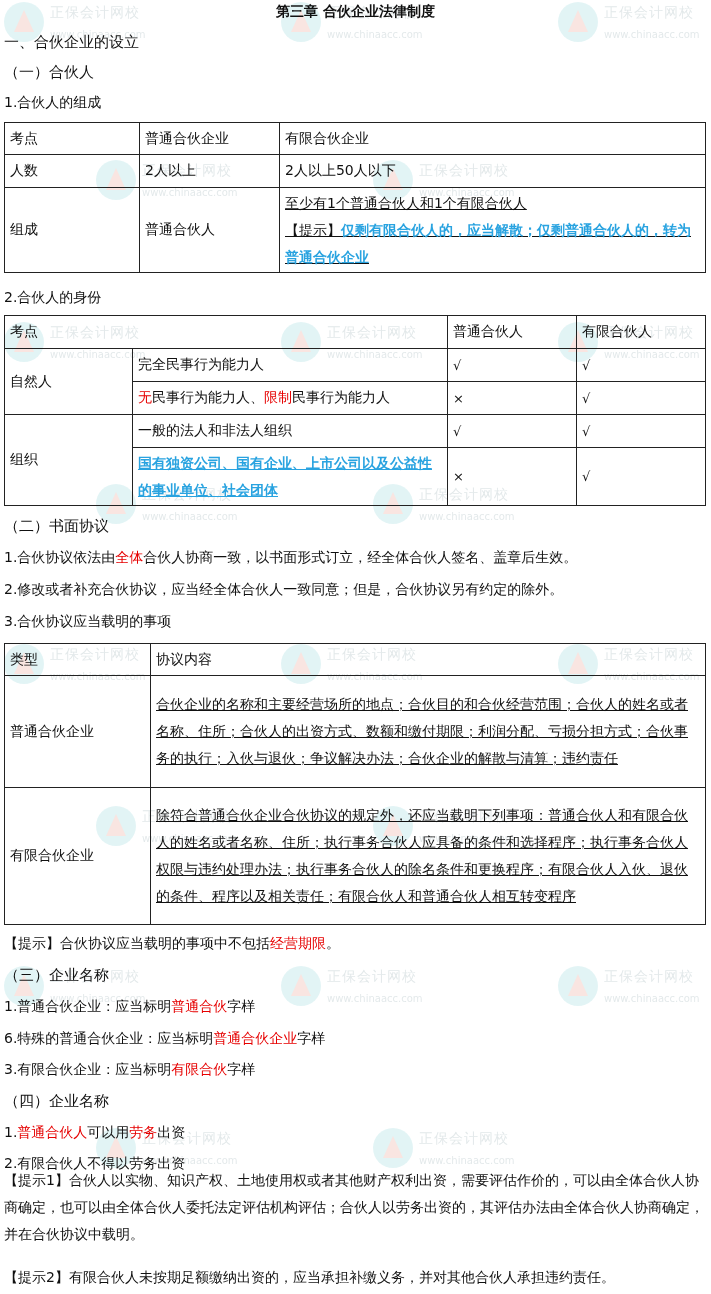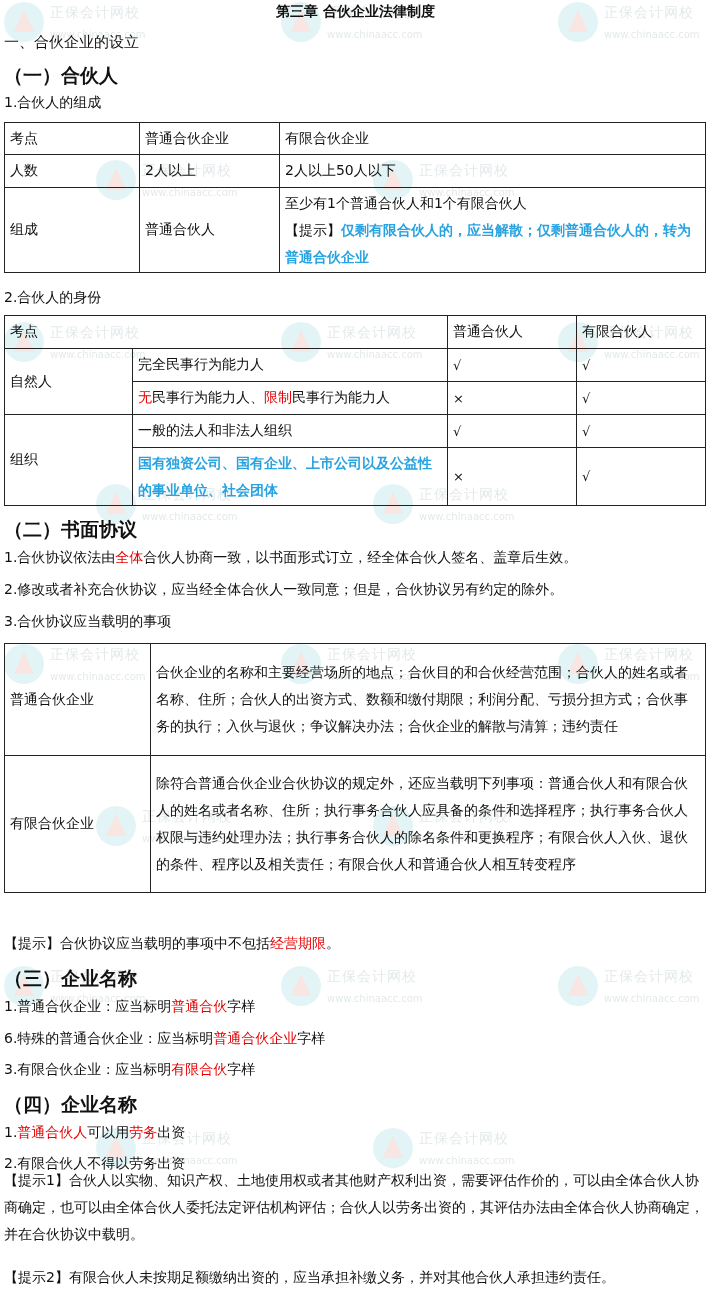--- a/index.html
+++ b/index.html
@@ -10,32 +10,32 @@
   .wm { position: absolute; pointer-events: none; opacity: 0.22; }
   .wm .logo { position: absolute; left: 0; top: 0; width: 40px; height: 40px; border-radius: 50%; background: #7fcfd3; }
   .wm .logo::after { content: ""; position: absolute; left: 10px; top: 8px; width: 0; height: 0;
     border-left: 10px solid transparent; border-right: 10px solid transparent; border-bottom: 22px solid #e58c7a; }
   .wm .cn { position: absolute; left: 46px; top: 2px; font-size: 14px; color: #7f9aa0; white-space: nowrap; letter-spacing: 1px; }
   .wm .en { position: absolute; left: 46px; top: 27px; font-size: 10px; color: #7f9aa0; white-space: nowrap; }
 
   .content { position: absolute; left: 0; top: 0; width: 711px; }
   .title { position: absolute; left: 0; width: 711px; top: 3px; text-align: center; font-weight: bold; font-size: 14px; }
   .h1 { position: absolute; left: 4px; font-weight: normal; font-size: 15px; }
-  .h2 { position: absolute; left: 4px; font-weight: bold; font-size: 19px; }
+  .h2 { position: absolute; left: 4px; font-weight: normal; font-size: 15px; }
   .p { position: absolute; left: 4px; font-size: 14px; white-space: nowrap; }
   .para { position: absolute; left: 4px; width: 702px; font-size: 14px; line-height: 27px; }
   .red { color: #e60000; }
   .blue { color: #29a3e0; font-weight: bold; }
 
   table { position: absolute; border-collapse: collapse; font-size: 14px; }
   td { border: 1px solid #222; padding: 0 5px; vertical-align: middle; }
   .tbl1 { left: 4px; top: 122px; width: 702px; }
   .tbl2 { left: 4px; top: 315px; width: 702px; }
   .tbl3 { left: 4px; top: 643px; width: 702px; }
-  .lh { line-height: 27px; }
+  .lh { line-height: 27px; text-decoration: underline; }
   .mark { font-size: 13px; }
 </style>
 </head>
 <body>
 
 <div class="wm" style="left:4px;top:2px">
     <div class="logo"></div>
     <div class="cn">正保会计网校</div>
     <div class="en">www.chinaacc.com</div>
   </div>
@@ -213,20 +213,24 @@
   <div class="p" style="top:549px"><span>1.合伙协议依法由</span><span class="red">全体</span><span>合伙人协商一致，以书面形式订立，经全体合伙人签名、盖章后生效。</span></div>
   <div class="p" style="top:581px">2.修改或者补充合伙协议，应当经全体合伙人一致同意；但是，合伙协议另有约定的除外。</div>
   <div class="p" style="top:613px">3.合伙协议应当载明的事项</div>
 
   <table class="tbl3">
     <colgroup>
         <col style="width:146px">
         <col>
       </colgroup>
     <tbody>
+        <tr style="height:32px">
+      <td>类型</td>
+      <td>协议内容</td>
+    </tr>
     <tr style="height:112px">
       <td>普通合伙企业</td>
       <td class="lh">合伙企业的名称和主要经营场所的地点；合伙目的和合伙经营范围；合伙人的姓名或者名称、住所；合伙人的出资方式、数额和缴付期限；利润分配、亏损分担方式；合伙事务的执行；入伙与退伙；争议解决办法；合伙企业的解散与清算；违约责任</td>
     </tr>
     <tr style="height:137px">
       <td>有限合伙企业</td>
       <td class="lh">除符合普通合伙企业合伙协议的规定外，还应当载明下列事项：普通合伙人和有限合伙人的姓名或者名称、住所；执行事务合伙人应具备的条件和选择程序；执行事务合伙人权限与违约处理办法；执行事务合伙人的除名条件和更换程序；有限合伙人入伙、退伙的条件、程序以及相关责任；有限合伙人和普通合伙人相互转变程序</td>
     </tr>
   </tbody>
     </table>

